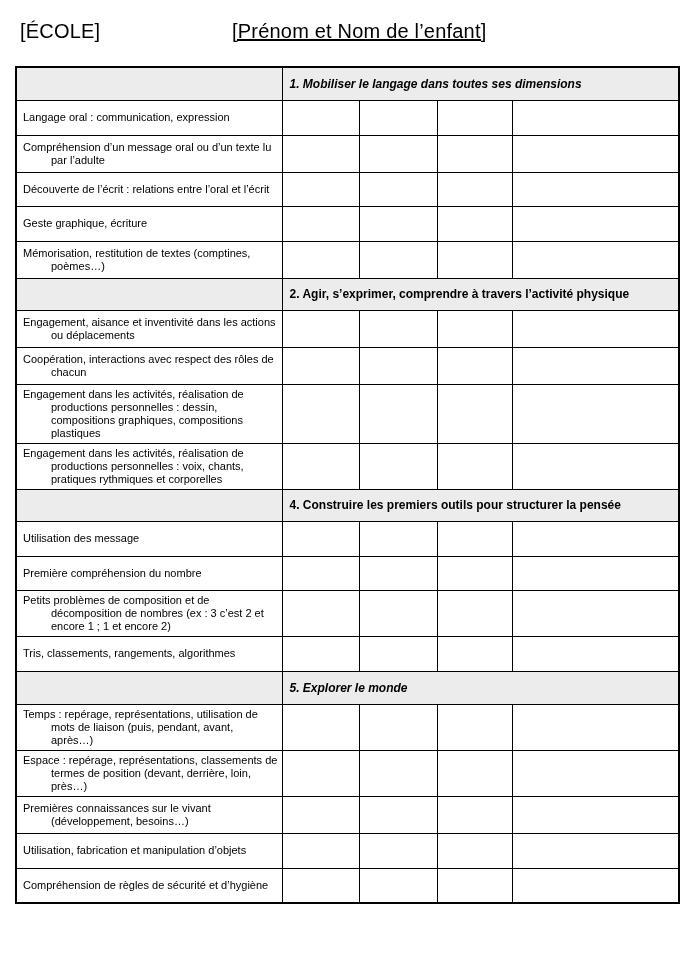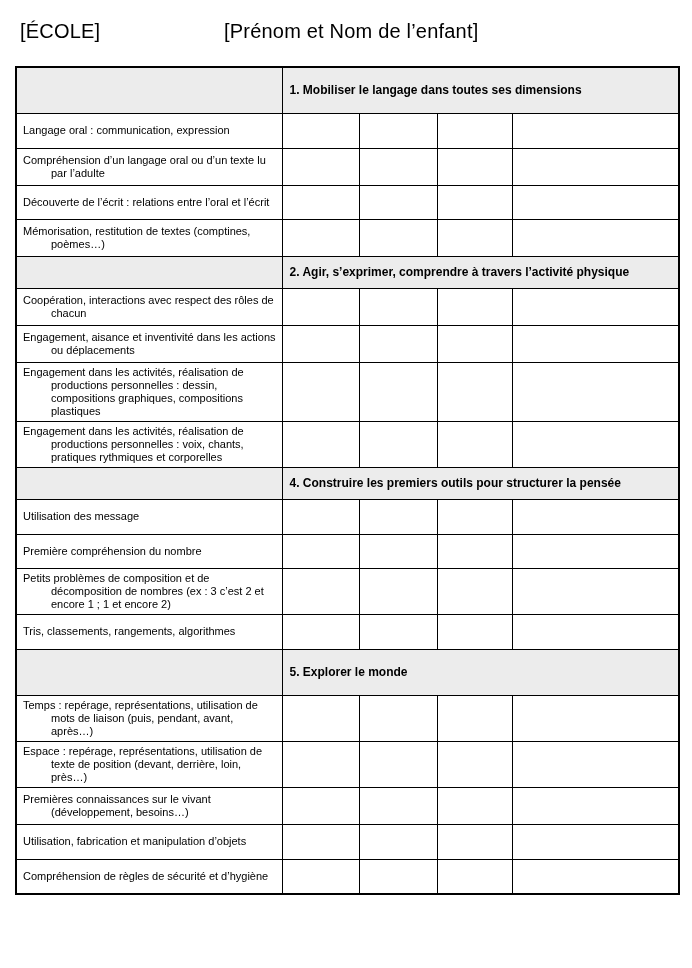--- a/index.html
+++ b/index.html
@@ -2,32 +2,32 @@
 <html><head>
 <meta charset="utf-8">
 <style>
   * { margin:0; padding:0; box-sizing:border-box; }
   html,body { width:692px; height:968px; background:#ffffff;
     font-family:"Liberation Sans", sans-serif; color:#000; }
   .doc { position:relative; width:692px; height:968px; background:#fff; }
 
   .titlebar { position:relative; height:46px; }
   .school-label { position:absolute; left:20px; top:20px; font-size:20px; letter-spacing:0.2px; }
-  .child-label  { position:absolute; left:224px; top:20px; font-size:20px; letter-spacing:0.2px; }
+  .child-label  { position:absolute; left:232px; top:20px; font-size:20px; letter-spacing:0.2px;text-decoration:underline; }
 
   table.eval { border-collapse:collapse; table-layout:fixed; width:663px;
     margin:20px 0 0 15px; border:2px solid #000; }
   col.c1{width:266px;} col.c2{width:77px;} col.c3{width:78px;} col.c4{width:75px;} col.c5{width:167px;}
   td { border:1px solid #000; vertical-align:middle; }
 
   tr.head-row td { height:58px; }
   td.col-head { text-align:center; font-size:11.5px; line-height:14px; white-space:pre-line; padding:2px 1px; }
 
   tr.section-row td { height:32px; background:#ececec; }
-  tr.section-row.tall td { height:46px; }
+  tr.section-row.tall td { height:33px;font-style:italic; }
   td.sec-title { font-weight:bold; font-size:12px; padding:2px 4px 2px 7px; }
 
   td.label-cell { font-size:11px; line-height:13px;
     padding:3px 4px 3px 34px; text-indent:-28px;margin-top:32px; }
   tr.rh1 td { height:35px; }
   tr.rh1b td { height:34px; }
   tr.rh2 td { height:37px; }
   tr.rh2b td { height:39px; }
   tr.rh3 td { height:45px; }
   td.fill-cell { background:#fff; }
@@ -58,54 +58,61 @@
       <td class="sec-title" colspan="4">1. Mobiliser le langage dans toutes ses dimensions</td>
     </tr>
     <tr class="rh1">
       <td class="label-cell">Langage oral : communication, expression</td>
       <td class="fill-cell"></td>
       <td class="fill-cell"></td>
       <td class="fill-cell"></td>
       <td class="fill-cell"></td>
     </tr>
     <tr class="rh2">
-      <td class="label-cell">Compréhension d’un langage oral ou d’un texte lu par l’adulte</td>
+      <td class="label-cell">Compréhension d’un message oral ou d’un texte lu par l’adulte</td>
       <td class="fill-cell"></td>
       <td class="fill-cell"></td>
       <td class="fill-cell"></td>
       <td class="fill-cell"></td>
     </tr>
     <tr class="rh1b">
       <td class="label-cell">Découverte de l’écrit : relations entre l’oral et l’écrit</td>
       <td class="fill-cell"></td>
       <td class="fill-cell"></td>
       <td class="fill-cell"></td>
       <td class="fill-cell"></td>
     </tr>
+    <tr class="rh1">
+      <td class="label-cell">Geste graphique, écriture</td>
+      <td class="fill-cell"></td>
+      <td class="fill-cell"></td>
+      <td class="fill-cell"></td>
+      <td class="fill-cell"></td>
+    </tr>
     <tr class="rh2">
       <td class="label-cell">Mémorisation, restitution de textes (comptines, poèmes…)</td>
       <td class="fill-cell"></td>
       <td class="fill-cell"></td>
       <td class="fill-cell"></td>
       <td class="fill-cell"></td>
     </tr>
 
     <tr class="section-row">
       <td></td>
       <td class="sec-title" colspan="4">2. Agir,  s’exprimer, comprendre à travers l’activité physique</td>
     </tr>
     <tr class="rh2">
+      <td class="label-cell">Engagement, aisance et inventivité dans les actions ou déplacements</td>
+      <td class="fill-cell"></td>
+      <td class="fill-cell"></td>
+      <td class="fill-cell"></td>
+      <td class="fill-cell"></td>
+    </tr>
+    <tr class="rh2">
       <td class="label-cell">Coopération, interactions avec respect des rôles de chacun</td>
-      <td class="fill-cell"></td>
-      <td class="fill-cell"></td>
-      <td class="fill-cell"></td>
-      <td class="fill-cell"></td>
-    </tr>
-    <tr class="rh2">
-      <td class="label-cell">Engagement, aisance et inventivité dans les actions ou déplacements</td>
       <td class="fill-cell"></td>
       <td class="fill-cell"></td>
       <td class="fill-cell"></td>
       <td class="fill-cell"></td>
     </tr>
 
     <tr class="rh3">
       <td class="label-cell">Engagement dans les activités, réalisation de productions personnelles : dessin, compositions graphiques, compositions plastiques</td>
       <td class="fill-cell"></td>
       <td class="fill-cell"></td>
@@ -158,21 +165,21 @@
       <td class="sec-title" colspan="4">5. Explorer le monde</td>
     </tr>
     <tr class="rh2">
       <td class="label-cell">Temps : repérage, représentations, utilisation de mots de liaison (puis, pendant, avant, après…)</td>
       <td class="fill-cell"></td>
       <td class="fill-cell"></td>
       <td class="fill-cell"></td>
       <td class="fill-cell"></td>
     </tr>
     <tr class="rh2b">
-      <td class="label-cell">Espace : repérage, représentations, utilisation de texte de position (devant, derrière, loin, près…)</td>
+      <td class="label-cell">Espace : repérage, représentations, classements de termes de position (devant, derrière, loin, près…)</td>
       <td class="fill-cell"></td>
       <td class="fill-cell"></td>
       <td class="fill-cell"></td>
       <td class="fill-cell"></td>
     </tr>
     <tr class="rh2">
       <td class="label-cell">Premières connaissances sur le vivant (développement, besoins…)</td>
       <td class="fill-cell"></td>
       <td class="fill-cell"></td>
       <td class="fill-cell"></td>

